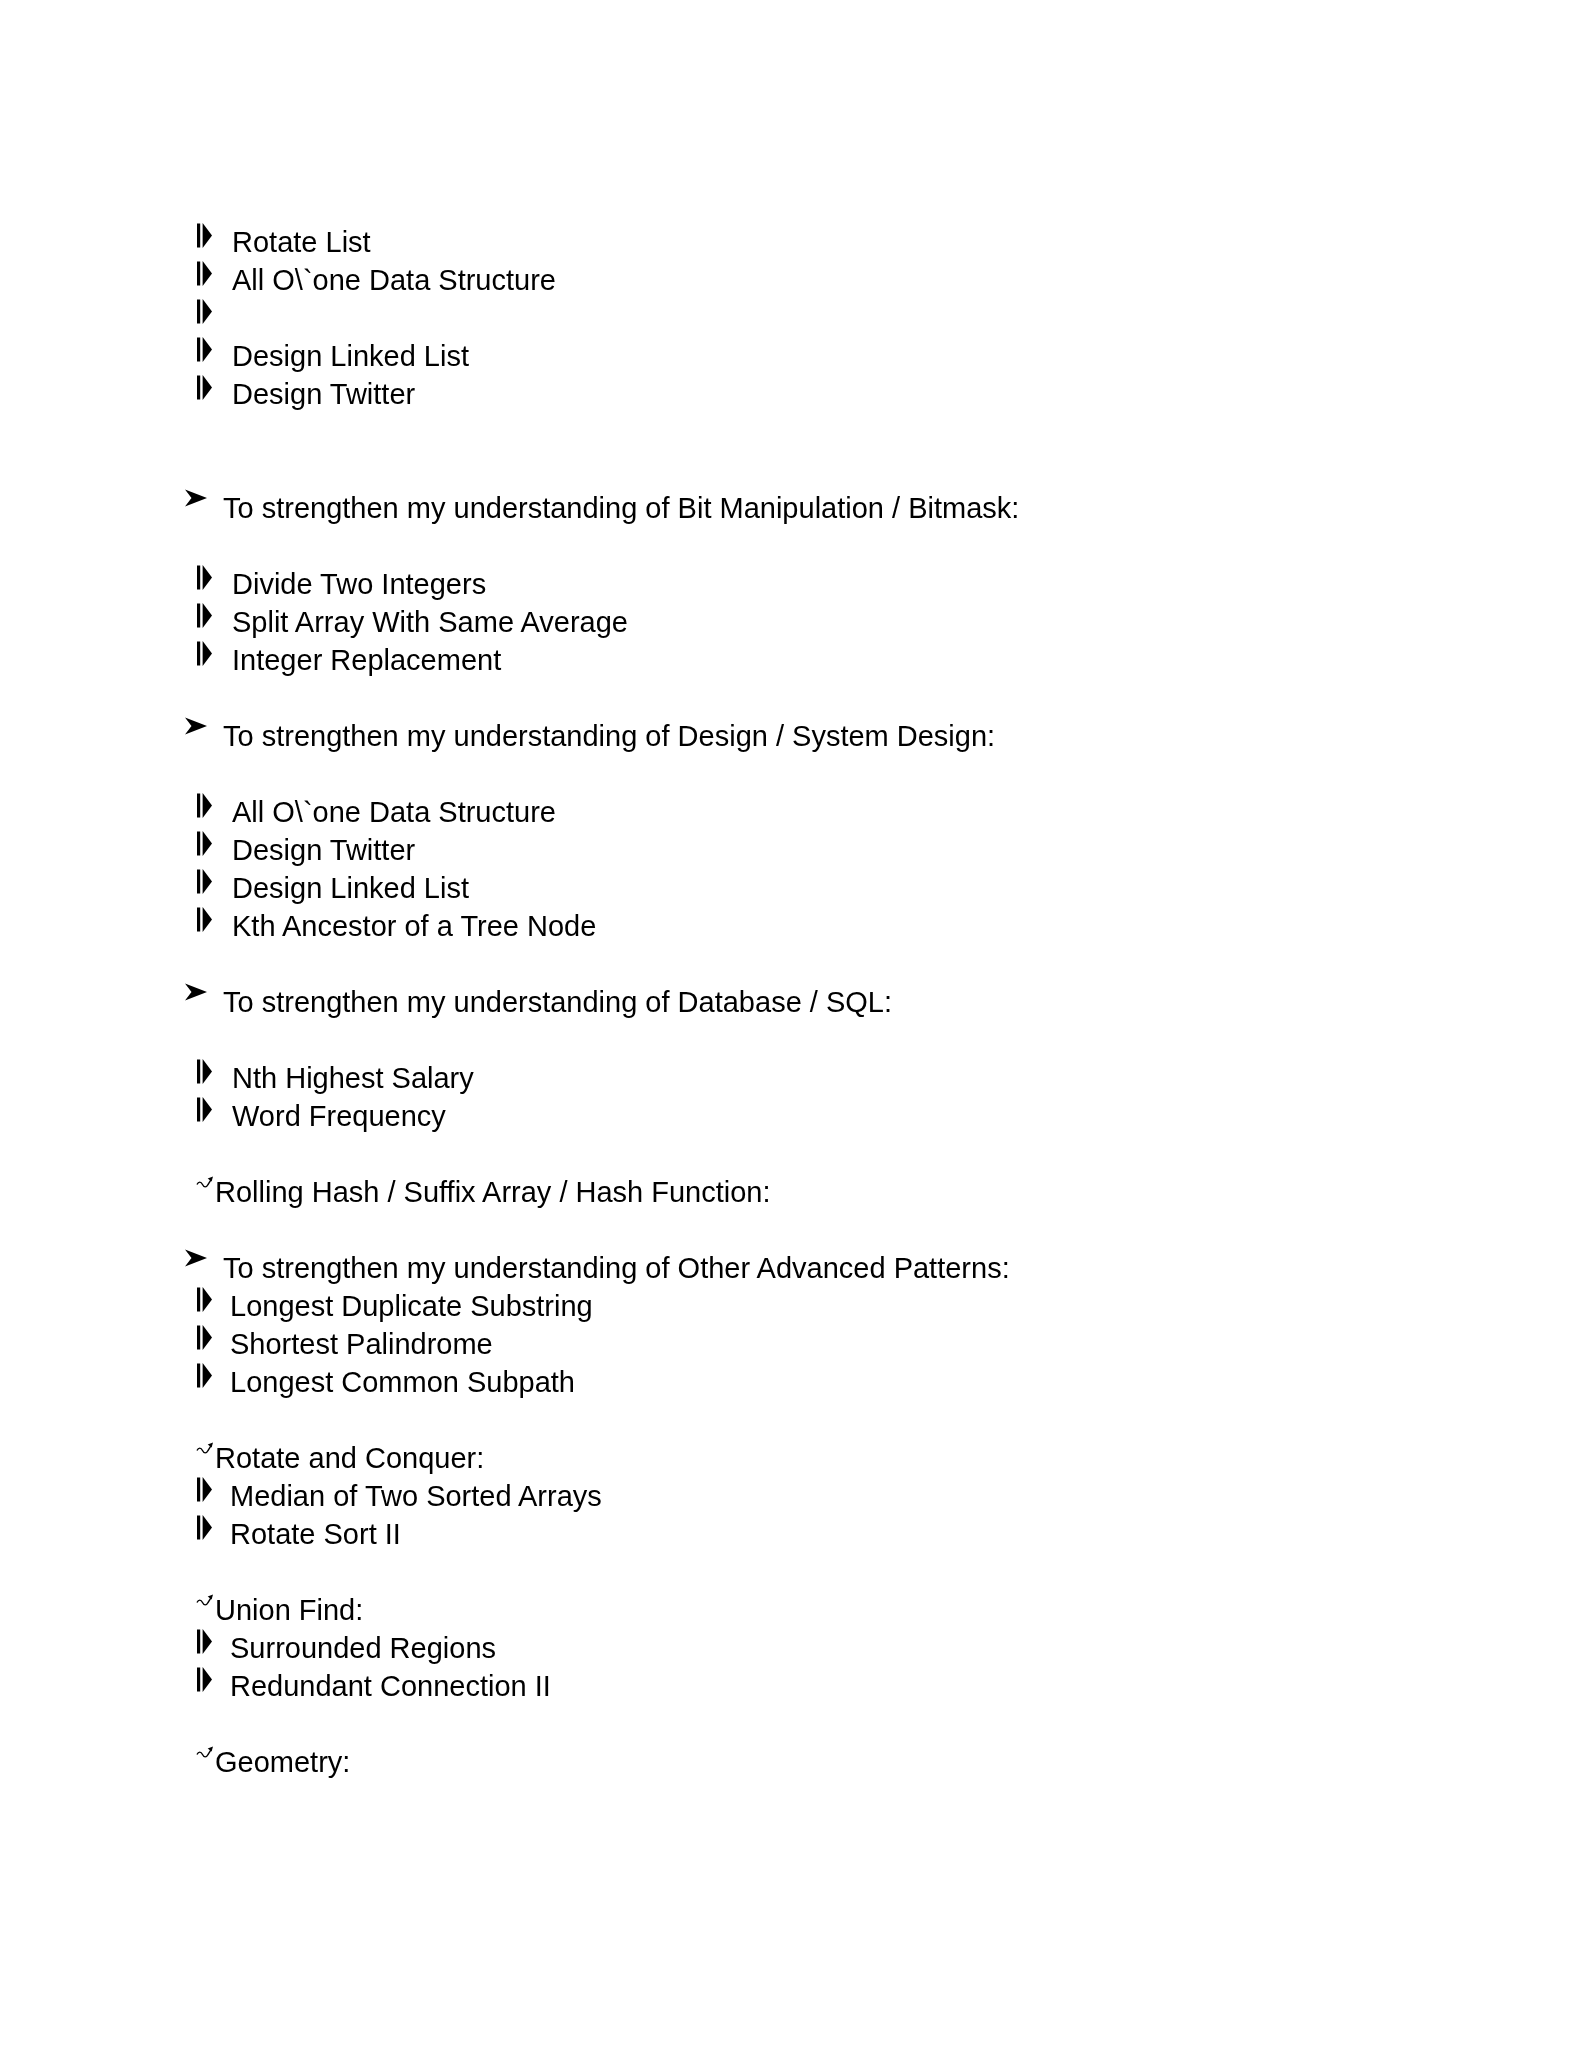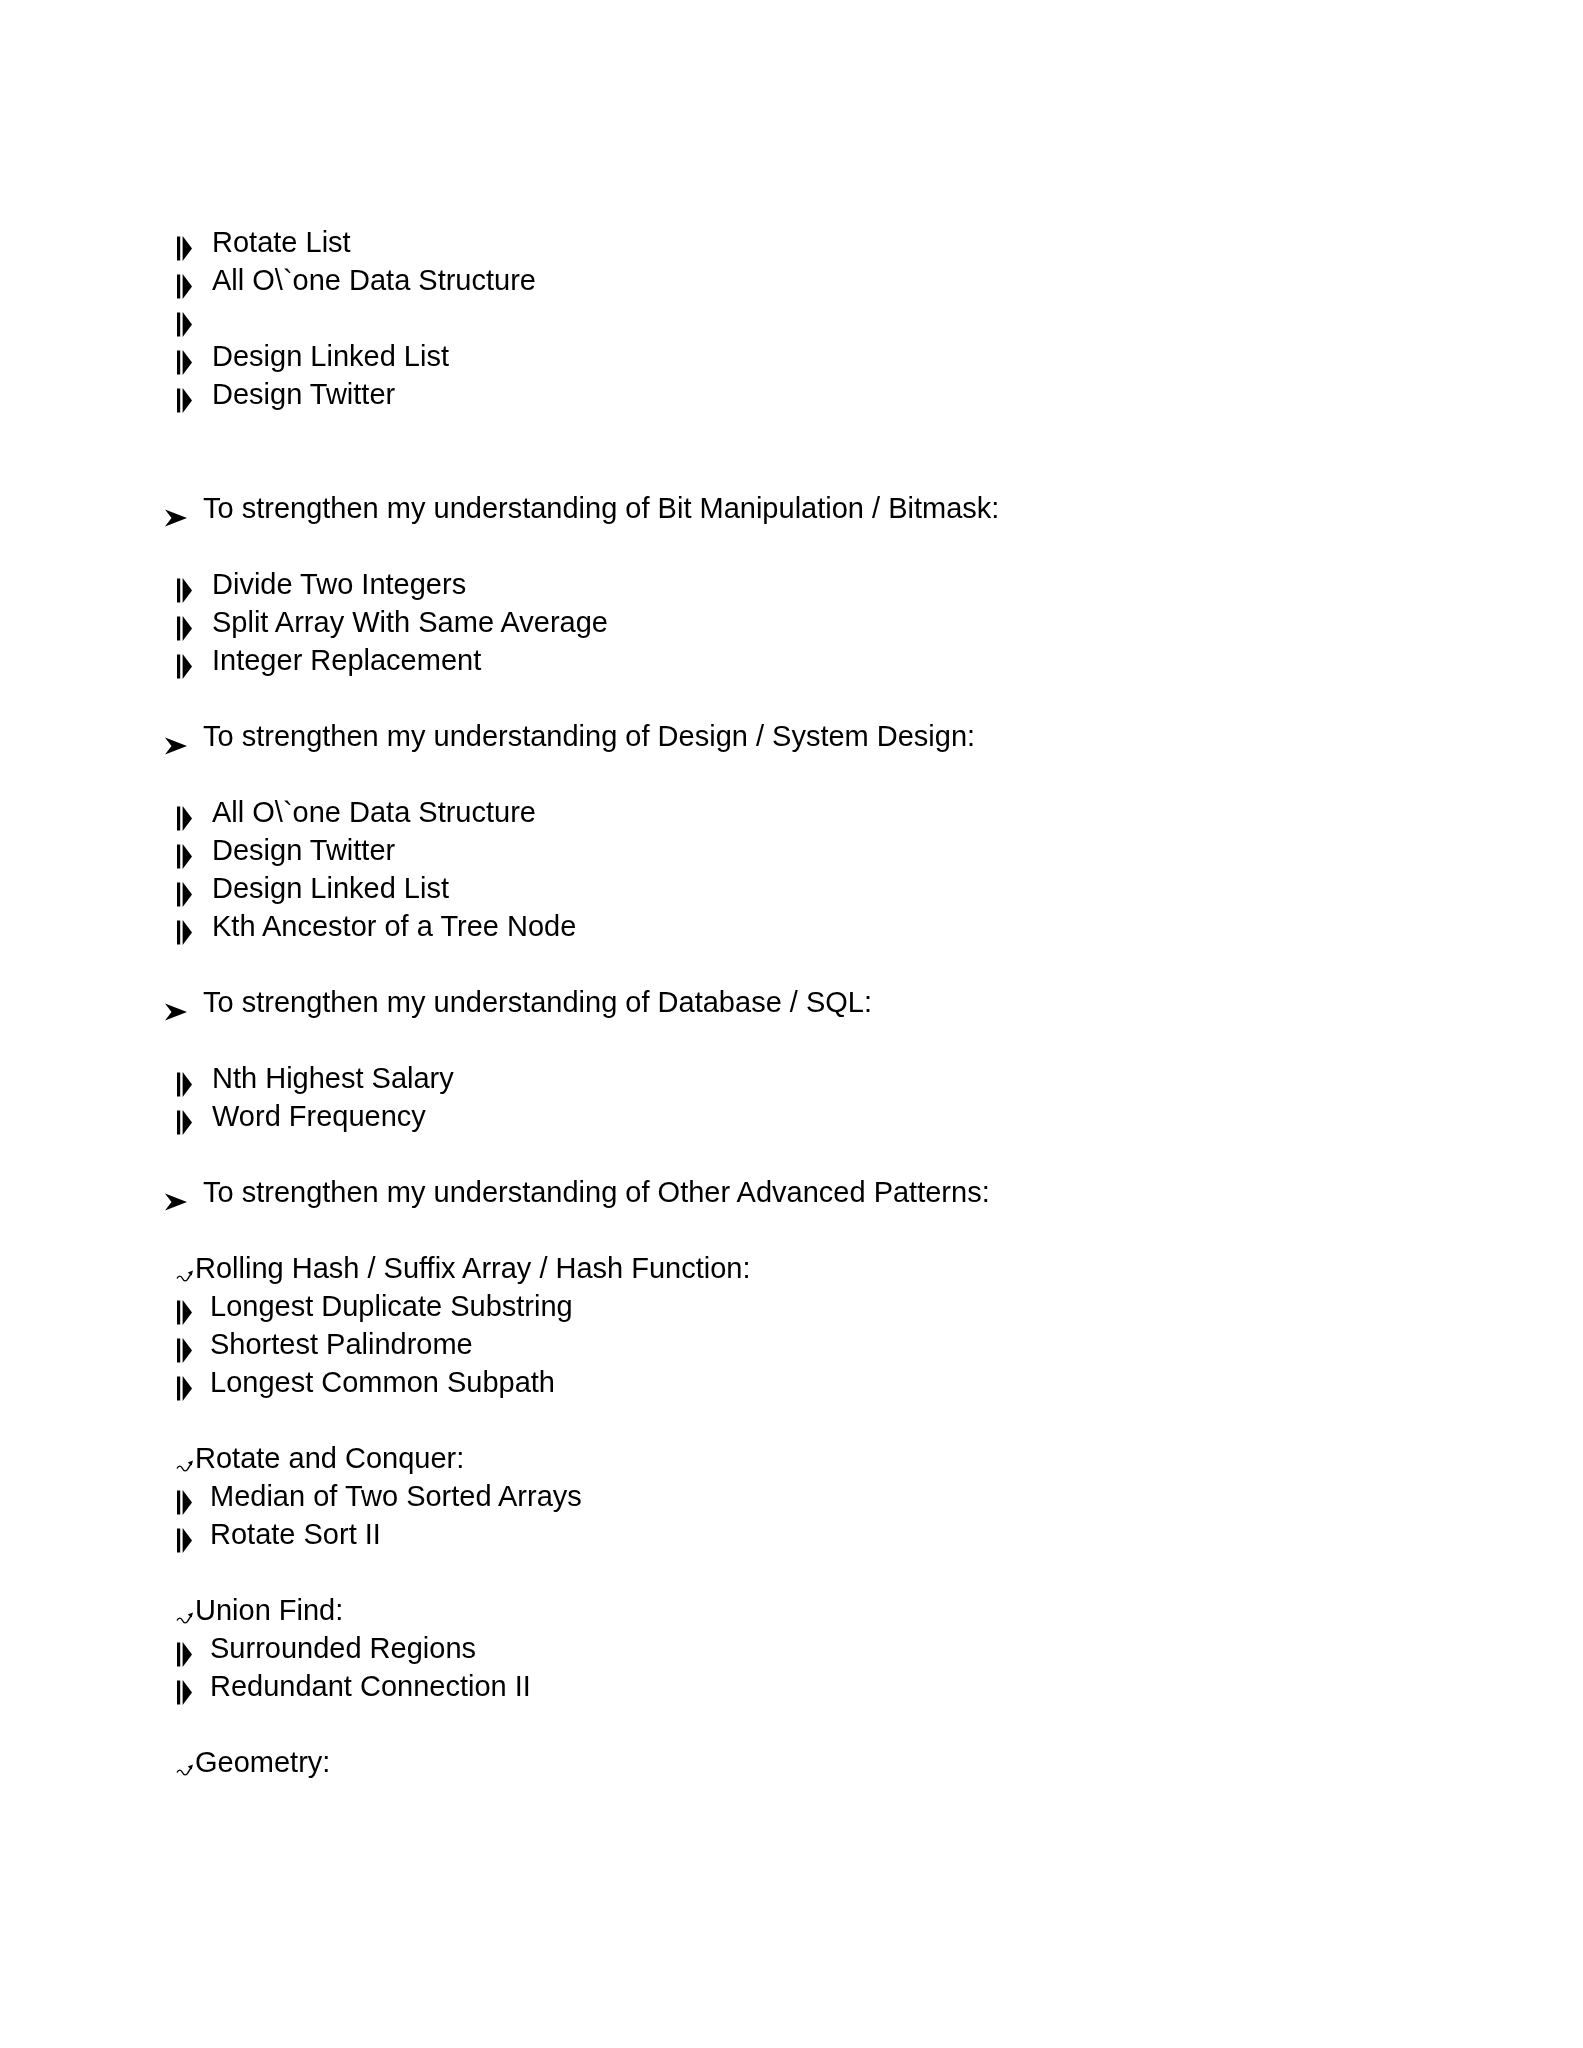--- a/index.html
+++ b/index.html
@@ -15,23 +15,24 @@
     overflow: hidden;
     font-family: "Liberation Sans", "DejaVu Sans", sans-serif;
     font-size: 29px;
     color: #000000;
   }
   #content {
     padding-top: 223px;
   }
   .line {
     display: flex;
-    align-items: flex-end;
+    align-items: flex-start;
     height: 38px;
     white-space: nowrap;
+    margin-left: 20px;
   }
   
   #content > * { margin-top: 38px; }
   #content > *:first-child { margin-top: 0; }
   #content > .block.subitems { margin-top: 0; }
   .gap2 { margin-top: 76px !important; }
 
   .line.header { padding-left: 165px; }
   .line.header .icon { margin-right: 16px; }
 
@@ -219,39 +220,39 @@
   <div class="line item">
     <span class="icon">
       <svg width="15" height="25" viewBox="0 0 15 25" aria-hidden="true">
         <rect x="0" y="0.5" width="3.2" height="24" fill="#000"></rect>
         <path d="M5.6 0 L15 12.5 L5.6 25 Z" fill="#000"></path>
       </svg>
     </span>
     <span class="txt">Word Frequency</span>
   </div>
 </div>
-  <div class="line header">
-    <span class="icon">
-      <svg width="22" height="18" viewBox="0 0 22 18" aria-hidden="true">
-        <path d="M0 0.5 L22 9 L0 17.5 L6.5 9 Z" fill="#000"></path>
-      </svg>
-    </span>
-    <span class="txt">To strengthen my understanding of Other Advanced Patterns:</span>
-  </div>
-
   <div class="line subheader">
     <span class="icon">
       <svg width="18" height="20" viewBox="0 0 18 20" aria-hidden="true">
         <path d="M1 13.5 C2.5 10.3 5 10.3 6.5 13.5 C8 16.7 10.5 16.7 12 13.5" fill="none" stroke="#000" stroke-width="1.4"></path>
         <path d="M11.8 13.8 L15.4 8.2" fill="none" stroke="#000" stroke-width="1.4"></path>
         <path d="M17 5.6 L11.7 7.6 L15.6 10.6 Z" fill="#000"></path>
       </svg>
     </span>
     <span class="txt">Rolling Hash / Suffix Array / Hash Function:</span>
   </div>
+
+  <div class="line header">
+    <span class="icon">
+      <svg width="22" height="18" viewBox="0 0 22 18" aria-hidden="true">
+        <path d="M0 0.5 L22 9 L0 17.5 L6.5 9 Z" fill="#000"></path>
+      </svg>
+    </span>
+    <span class="txt">To strengthen my understanding of Other Advanced Patterns:</span>
+  </div>
 <div class="block subitems">
   <div class="line item sub">
     <span class="icon">
       <svg width="15" height="25" viewBox="0 0 15 25" aria-hidden="true">
         <rect x="0" y="0.5" width="3.2" height="24" fill="#000"></rect>
         <path d="M5.6 0 L15 12.5 L5.6 25 Z" fill="#000"></path>
       </svg>
     </span>
     <span class="txt">Longest Duplicate Substring</span>
   </div>

